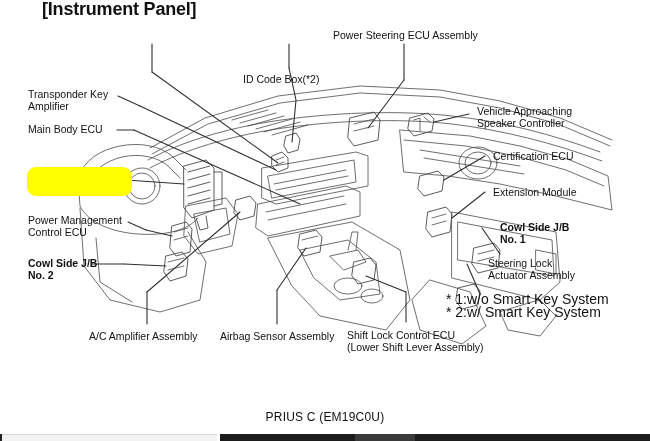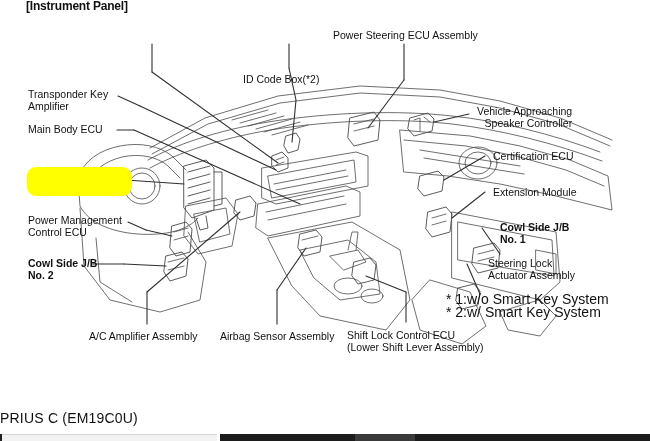--- a/index.html
+++ b/index.html
@@ -14,22 +14,22 @@
     color: #111111;
     -webkit-font-smoothing: antialiased;
   }
   #page {
     position: absolute; inset: 0;
     background: #ffffff;
   }
   
   .title {
     position: absolute;
-    left: 26px; top: -1px;
-    font-size: 12px;
+    left: 42px; top: -1px;
+    font-size: 18px;
     font-weight: bold;
     letter-spacing: -0.2px;
     white-space: nowrap;
   }
   
   #diagram {
     position: absolute;
     left: 0; top: 0;
     width: 650px; height: 441px;
   }
@@ -56,22 +56,22 @@
     position: absolute;
     font-size: 14px;
     line-height: 13px;
     white-space: pre;
   }
   
   .footer-caption {
     position: absolute;
     left: 0; right: 0;
     top: 410px;
-    text-align: left;
-    font-size: 14px;
+    text-align: center;
+    font-size: 12px;
     letter-spacing: 0.2px;
   }
   .bottom-strip {
     position: absolute;
     left: 0; top: 434px;
     width: 650px; height: 7px;
     background: #ffffff;
   }
   .bottom-strip .seg {
     position: absolute;
@@ -257,21 +257,21 @@
   <div class="label bold" style="left:28px; top:258px;">Cowl Side J/B
 No. 2</div>
 
   <div class="label" style="left:89px; top:331px;">A/C Amplifier Assembly</div>
 
   <div class="label" style="left:220px; top:331px;">Airbag Sensor Assembly</div>
 
   <div class="label" style="left:347px; top:330px;">Shift Lock Control ECU
 (Lower Shift Lever Assembly)</div>
 
-  <div class="label" style="left:477px; top:106px;text-align:right;">Vehicle Approaching
+  <div class="label" style="left:477px; top:106px;">Vehicle Approaching
 Speaker Controller</div>
 
   <div class="label" style="left:493px; top:151px;">Certification ECU</div>
 
   <div class="label" style="left:493px; top:187px;">Extension Module</div>
 
   <div class="label bold" style="left:500px; top:222px;">Cowl Side J/B
 No. 1</div>
 
   <div class="label" style="left:488px; top:258px;">Steering Lock

